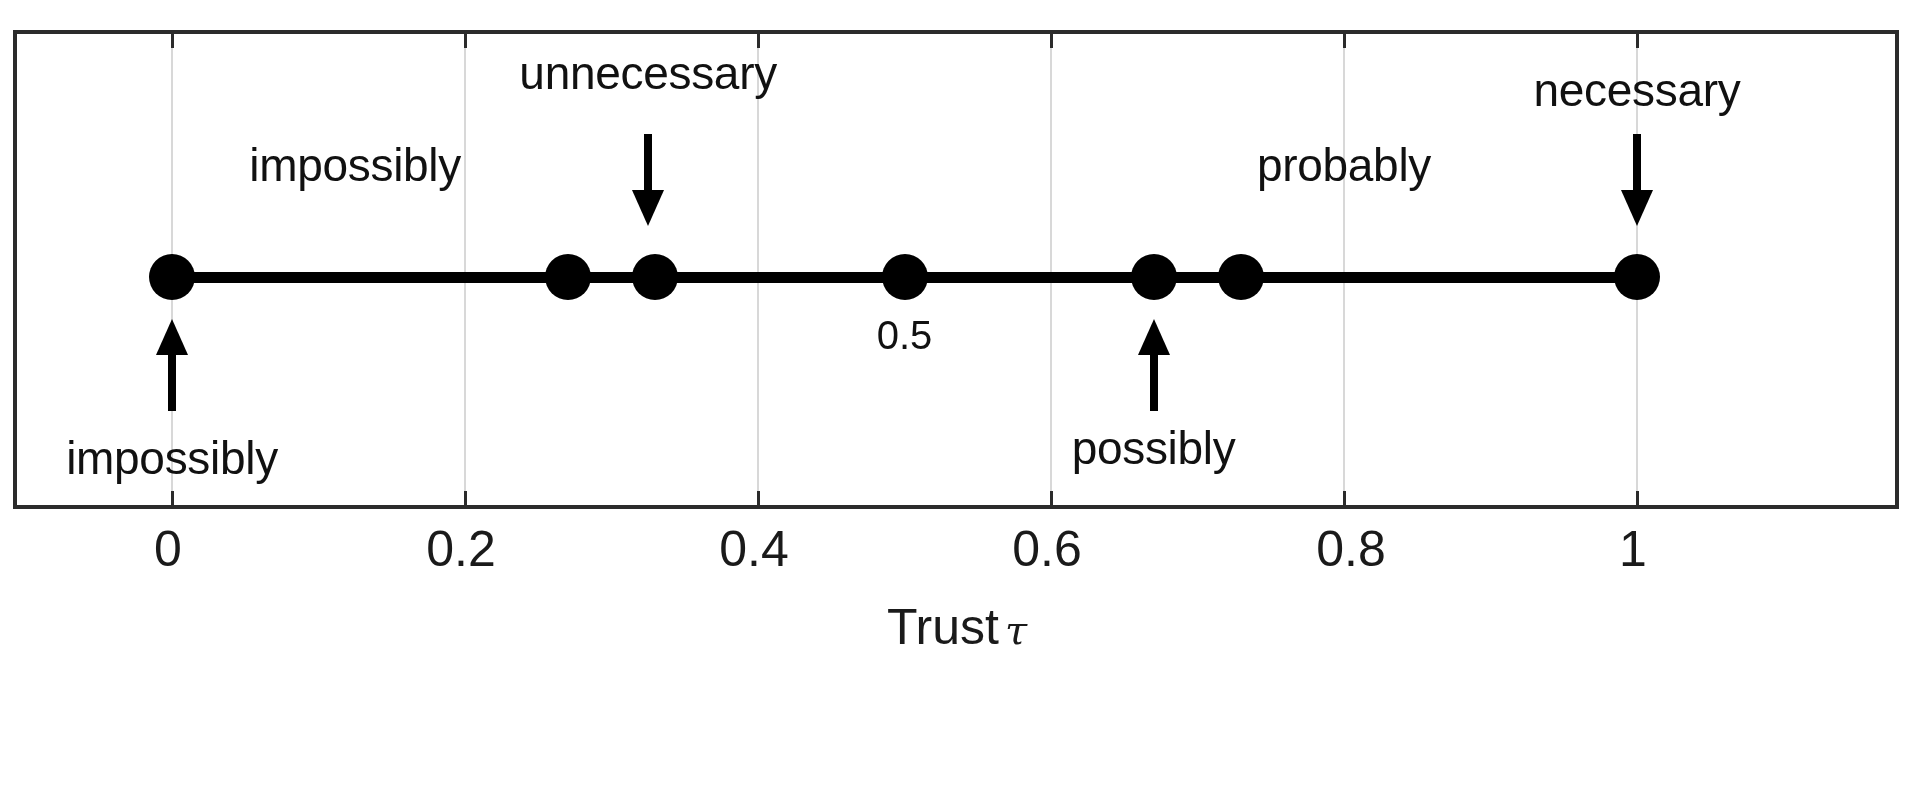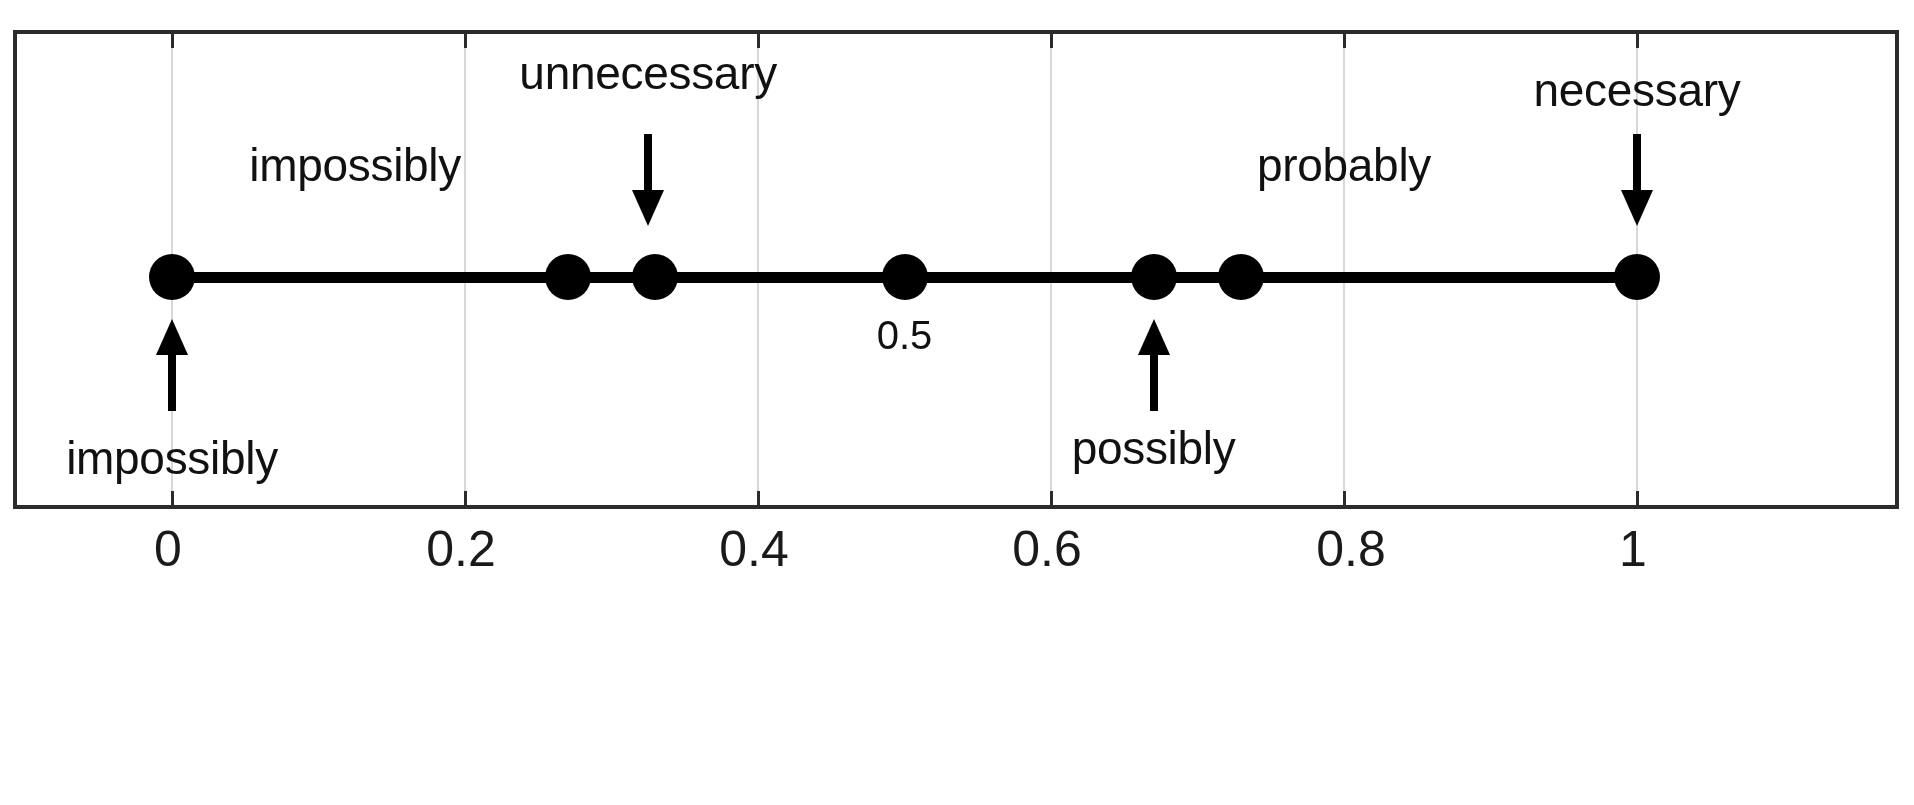--- a/index.html
+++ b/index.html
@@ -195,14 +195,17 @@
 
   <div id="xtick-labels">
       <div class="xtick-label" style="left: 168px; top: 512px;">0</div>
       <div class="xtick-label" style="left: 461px; top: 512px;">0.2</div>
       <div class="xtick-label" style="left: 754px; top: 512px;">0.4</div>
       <div class="xtick-label" style="left: 1047px; top: 512px;">0.6</div>
       <div class="xtick-label" style="left: 1340px; top: 512px; margin-left: 11px;">0.8</div>
       <div class="xtick-label" style="left: 1633px; top: 512px;">1</div>
     </div>
 
+  <div id="xaxis-title" style="top: 590px;">
+    <span>Trust</span><span class="tau">τ</span>
+  </div>
 
 </div>
 
 </body></html>

